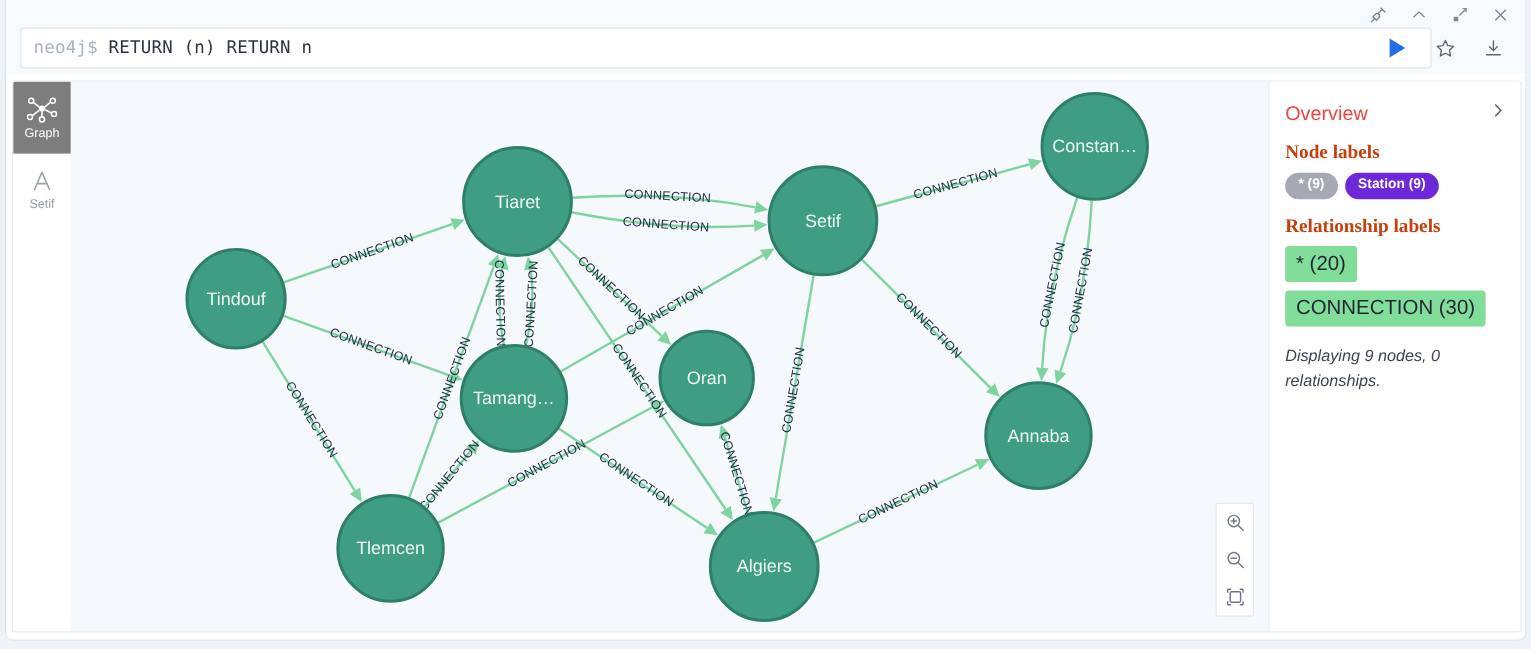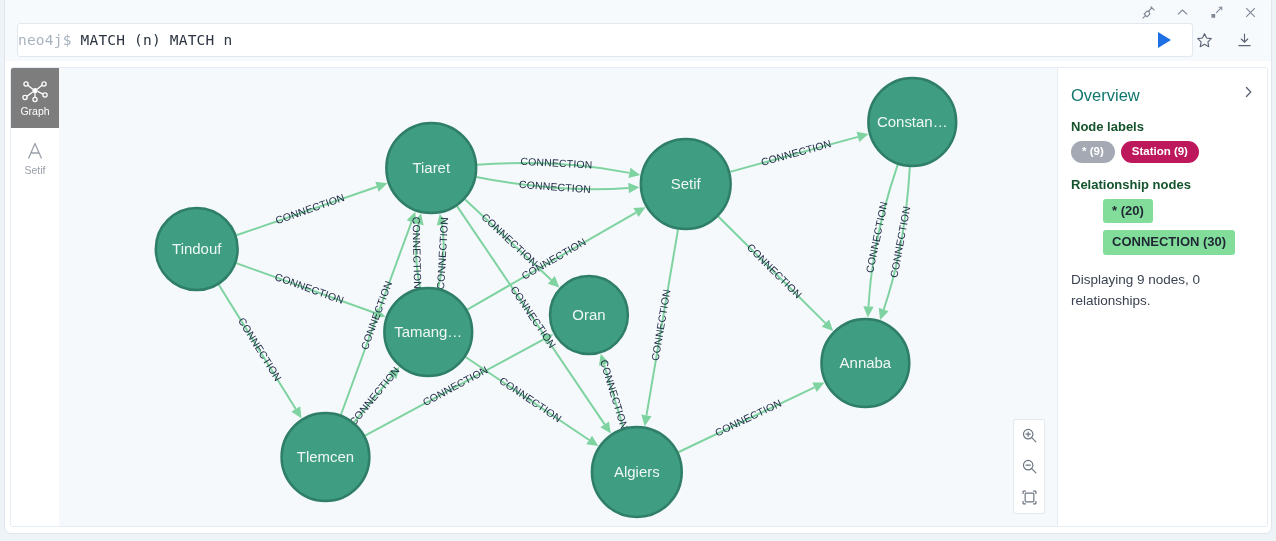--- a/index.html
+++ b/index.html
@@ -62,20 +62,21 @@
   }
   .query-input {
     position: absolute;
     left: 12px; top: 0px;
     width: 1176px; height: 34px;
     background: #ffffff;
     border: 1px solid #e2e8f0;
     border-radius: 3px;
     display: flex;
     align-items: center;
+    padding-left: 10px;
     overflow: hidden;
   }
   .prompt {
     font-family: "DejaVu Sans Mono", monospace;
     font-size: 14.5px;
     color: #a9b3c0;
     letter-spacing: 0.2px;
     white-space: pre;
   }
   .query-text {
@@ -210,80 +211,81 @@
   .overview {
     width: 210px;
     flex: 0 0 210px;
     background: #ffffff;
     border-left: 1px solid #e6ecf3;
     padding: 18px 14px 0 13px;
     position: relative;
   }
   .ov-title {
     font-size: 16.5px;
-    color: #0f766e;
+    color: #ef4444;
     font-weight: 400;
     margin: 0 0 14px 0;
   }
   .ov-chevron {
     position: absolute;
     right: 12px; top: 17px;
     color: #5a6473;
     cursor: pointer;
     font-size: 15px;
     line-height: 1;
   }
   .ov-section {
-    font-size: 13px;
+    font-size: 16px;
     font-weight: bold;
-    color: #14532d;
+    color: #c2410c;
     margin: 0 0 7px 0;
+    font-family: Liberation Serif, serif;
   }
   .pill-row {
     display: flex;
     flex-wrap: wrap;
     gap: 6px;
     margin-bottom: 14px;
   }
   .pill {
     border-radius: 11px;
     padding: 3px 11px;
     font-size: 11.5px;
     font-weight: bold;
     color: #ffffff;
     cursor: pointer;
     white-space: nowrap;
     line-height: 1.35;
   }
   .pill.gray { background: #a4a9b4; }
-  .pill.teal { background: #be185d; }
+  .pill.teal { background: #6d28d9; }
   .badge-col {
     display: flex;
     flex-direction: column;
     align-items: flex-start;
     gap: 7px;
     margin-bottom: 15px;
   }
   .badge {
     background: #82dd9b;
     color: #1f2733;
-    font-size: 13px;
-    font-weight: bold;
+    font-size: 17px;
+    font-weight: normal;
     padding: 4px 9px;
     border-radius: 3px;
     cursor: pointer;
     white-space: nowrap;
     line-height: 1.3;
-    margin-left: 32px;
   }
   .ov-status {
     font-size: 13.5px;
     color: #3b4351;
     line-height: 1.55;
     margin: 0;
+    font-style: italic;
   }
 </style>
 </head>
 <body>
 
 <div id="app">
   <div class="window-card">
 
     <div class="titlebar">
       <div class="win-btns">
@@ -308,21 +310,21 @@
           <svg width="15" height="15" viewBox="0 0 16 16" fill="none" stroke="currentColor" stroke-width="1.2">
             <path d="M3.4 3.4 L12.6 12.6 M12.6 3.4 L3.4 12.6"></path>
           </svg>
         </div>
       </div>
     </div>
 
     <div class="querybar-wrap">
       <div class="query-input">
         <span class="prompt">neo4j$ </span>
-        <span class="query-text">MATCH (n) MATCH n</span>
+        <span class="query-text">RETURN (n) RETURN n</span>
       </div>
       <div class="query-actions">
         <div class="qa-btn">
           <div class="play-tri"></div>
         </div>
         <div class="qa-btn">
           <svg width="17" height="17" viewBox="0 0 18 18" fill="none" stroke="currentColor" stroke-width="1.2" stroke-linejoin="round">
             <path d="M9 1.8 L11.2 6.4 L16.2 7 L12.6 10.5 L13.5 15.5 L9 13.1 L4.5 15.5 L5.4 10.5 L1.8 7 L6.8 6.4 Z"></path>
           </svg>
         </div>
@@ -499,21 +501,21 @@
           </svg>
         </div>
         <h2 class="ov-title">Overview</h2>
 
         <div class="ov-section">Node labels</div>
         <div class="pill-row">
           <span class="pill gray">* (9)</span>
           <span class="pill teal">Station (9)</span>
         </div>
 
-        <div class="ov-section">Relationship nodes</div>
+        <div class="ov-section">Relationship labels</div>
         <div class="badge-col">
           <span class="badge">* (20)</span>
           <span class="badge">CONNECTION (30)</span>
         </div>
 
         <p class="ov-status">Displaying 9 nodes, 0 relationships.</p>
       </div>
 
     </div>
   </div>

